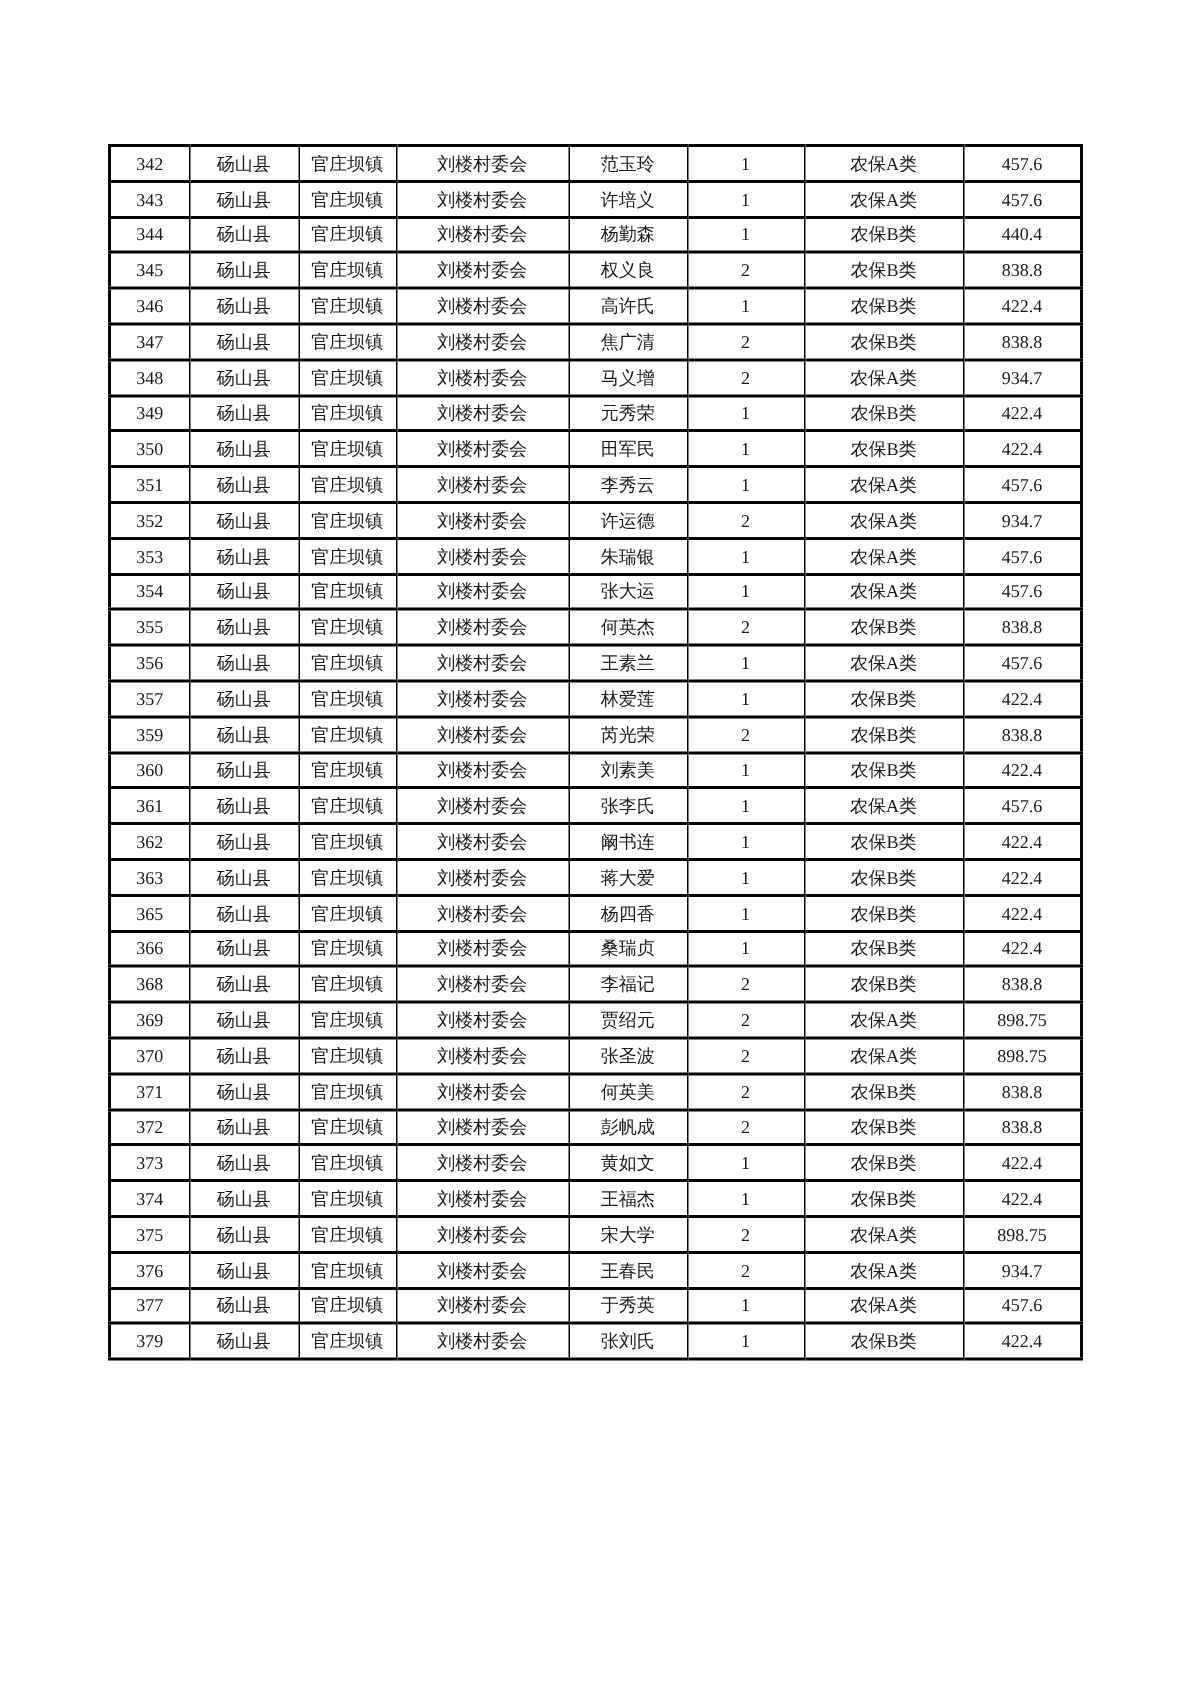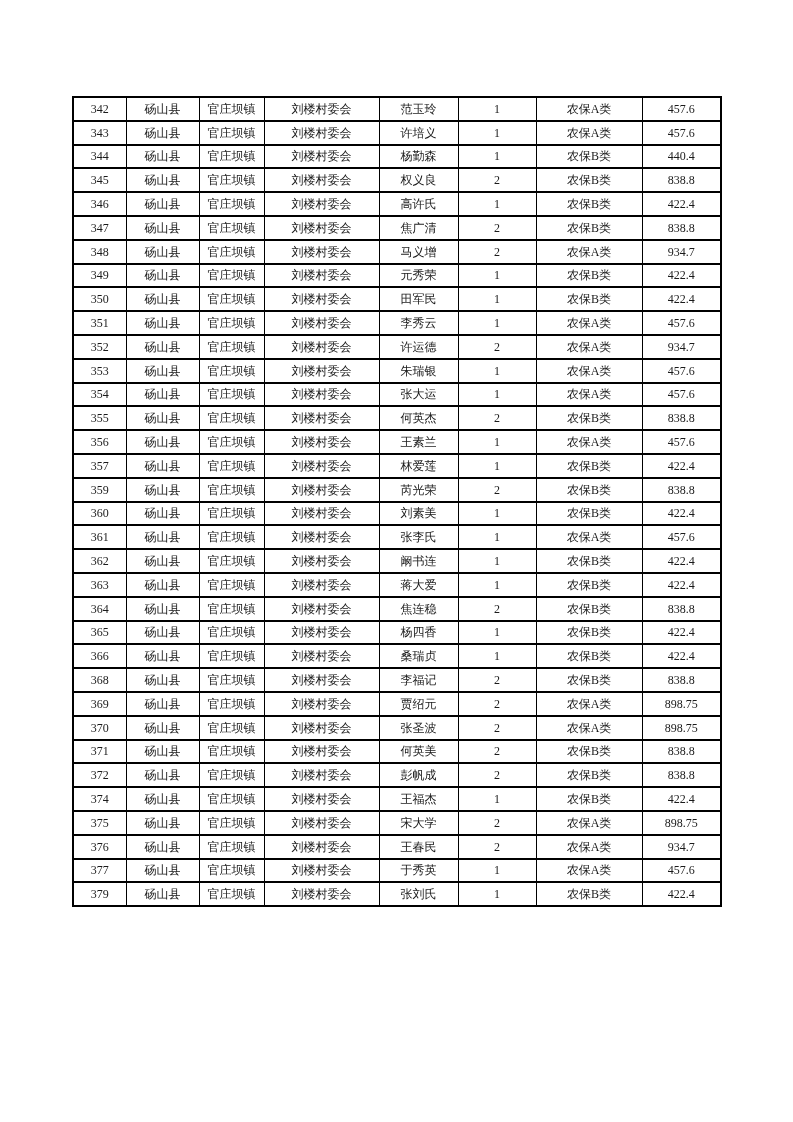--- a/index.html
+++ b/index.html
@@ -274,30 +274,20 @@
     <td>363</td>
     <td>砀山县</td>
     <td>官庄坝镇</td>
     <td>刘楼村委会</td>
     <td>蒋大爱</td>
     <td>1</td>
     <td>农保B类</td>
     <td>422.4</td>
   </tr>
         <tr>
-    <td>364</td>
-    <td>砀山县</td>
-    <td>官庄坝镇</td>
-    <td>刘楼村委会</td>
-    <td>焦连稳</td>
-    <td>2</td>
-    <td>农保B类</td>
-    <td>838.8</td>
-  </tr>
-        <tr>
     <td>365</td>
     <td>砀山县</td>
     <td>官庄坝镇</td>
     <td>刘楼村委会</td>
     <td>杨四香</td>
     <td>1</td>
     <td>农保B类</td>
     <td>422.4</td>
   </tr>
         <tr>
@@ -352,20 +342,30 @@
   </tr>
         <tr>
     <td>372</td>
     <td>砀山县</td>
     <td>官庄坝镇</td>
     <td>刘楼村委会</td>
     <td>彭帆成</td>
     <td>2</td>
     <td>农保B类</td>
     <td>838.8</td>
+  </tr>
+        <tr>
+    <td>373</td>
+    <td>砀山县</td>
+    <td>官庄坝镇</td>
+    <td>刘楼村委会</td>
+    <td>黄如文</td>
+    <td>1</td>
+    <td>农保B类</td>
+    <td>422.4</td>
   </tr>
         <tr>
     <td>374</td>
     <td>砀山县</td>
     <td>官庄坝镇</td>
     <td>刘楼村委会</td>
     <td>王福杰</td>
     <td>1</td>
     <td>农保B类</td>
     <td>422.4</td>

